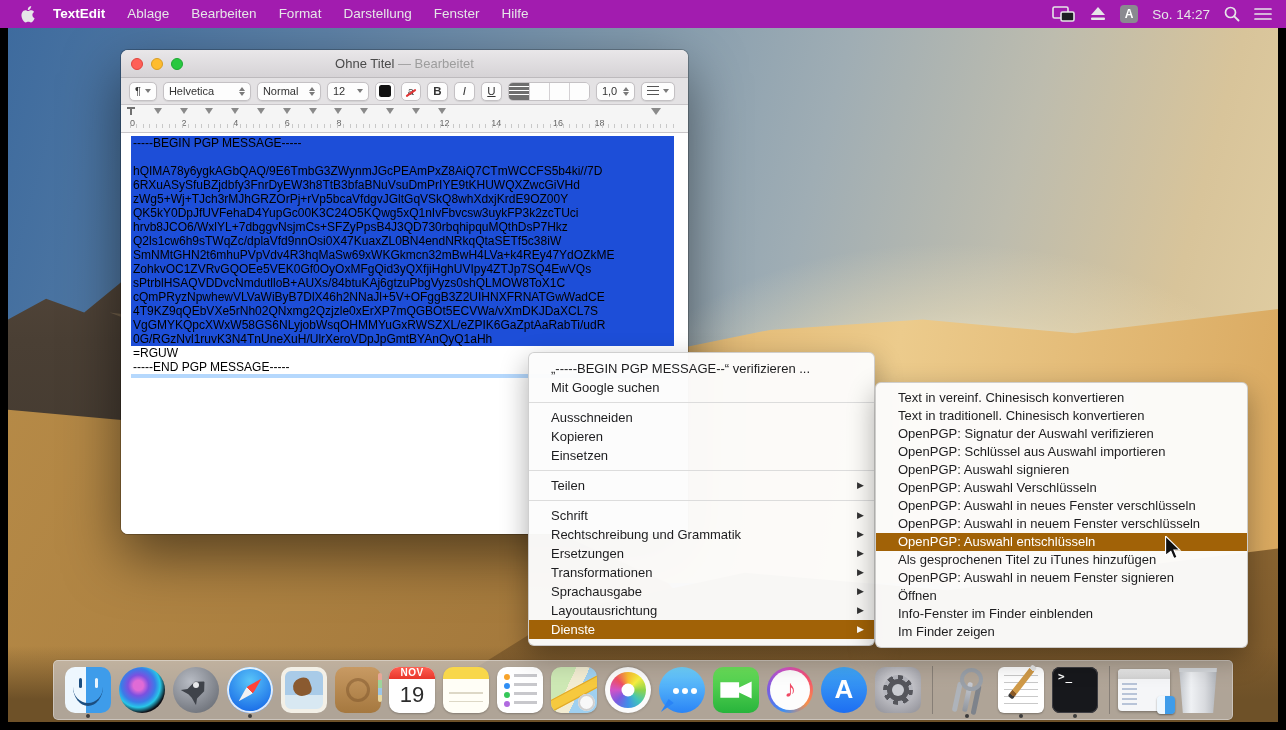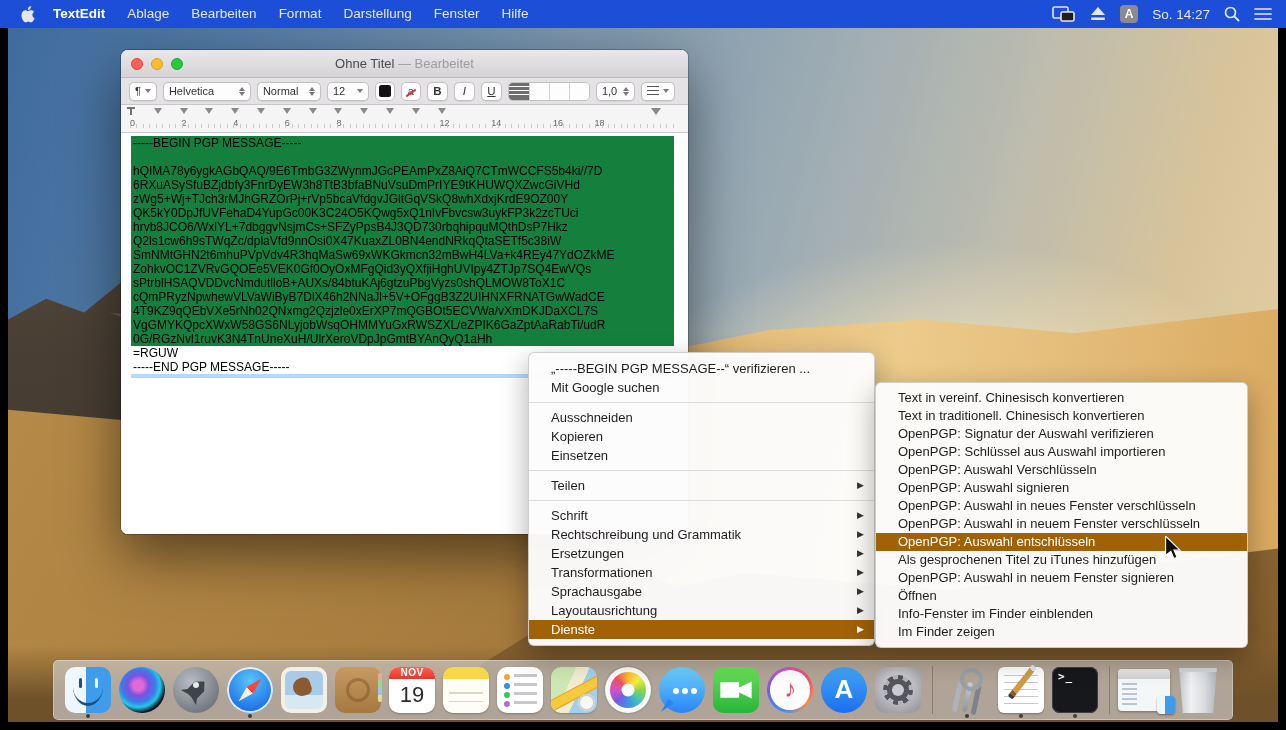--- a/index.html
+++ b/index.html
@@ -1,21 +1,21 @@
 <!DOCTYPE html>
 <html><head>
 <meta charset="utf-8">
 <style>
   html,body{margin:0;padding:0;background:#000;}
   *{box-sizing:border-box;}
   .screen{position:relative;width:1286px;height:730px;background:#000;overflow:hidden;
           font-family:"Liberation Sans","DejaVu Sans",sans-serif;}
 
   
-  .menubar{position:absolute;left:0;top:0;width:1286px;height:28px;background:#1d4ed8;
+  .menubar{position:absolute;left:0;top:0;width:1286px;height:28px;background:#a21caf;
            display:flex;align-items:center;color:#e6e6e8;font-size:13.5px;z-index:90;}
   .mb-left{display:flex;align-items:center;gap:0;}
   .apple{width:30px;display:flex;justify-content:center;margin-left:12px;}
   .mb-item{padding:0 11px;line-height:28px;}
   .mb-item.bold{font-weight:700;color:#fff;}
   .mb-right{margin-left:auto;display:flex;align-items:center;gap:14px;padding-right:14px;}
   .mb-ico{display:flex;align-items:center;}
   .input-badge{width:18px;height:18px;border-radius:4px;background:#8a8a90;color:#fff;
                font-size:12px;font-weight:700;display:flex;align-items:center;justify-content:center;}
   .clock{font-size:13.5px;}
@@ -85,21 +85,21 @@
         background:repeating-linear-gradient(90deg,#c9c9c9 0 1px,transparent 1px 6.46px);}
   .ruler-num{position:absolute;top:13px;}
   .tabstop{position:absolute;top:3px;width:0;height:0;border-left:4px solid transparent;border-right:4px solid transparent;border-top:6px solid #8a8a8a;}
   .indent-l{position:absolute;left:6px;top:2px;width:8px;height:8px;border-top:2px solid #707070;}
   .indent-l::after{content:"";position:absolute;left:3px;top:0;width:2px;height:6px;background:#707070;}
   .indent-r{position:absolute;top:3px;width:0;height:0;border-left:5px solid transparent;border-right:5px solid transparent;border-top:7px solid #8a8a8a;}
 
   .docarea{position:absolute;left:0;right:0;top:84px;bottom:0;background:#fff;padding-top:2px;overflow:hidden;}
   .doc-line{margin:0 14px 0 10px;height:14px;line-height:14px;font-size:12px;color:#000;
             padding-left:2px;white-space:pre;}
-  .doc-line.selected{background:#15803d;}
+  .doc-line.selected{background:#1d4ed8;}
   .doc-line.misspell span{text-decoration-style:dotted;text-decoration-color:#e05050;text-decoration-thickness:1.5px;text-underline-offset:2px;}
   .sel-tail{margin:0 14px 0 10px;height:4px;background:#b5d8fd;}
 
   
   .ctxmenu{position:absolute;background:rgba(252,252,252,.97);border:1px solid rgba(0,0,0,.18);
            border-radius:6px;box-shadow:0 10px 28px rgba(0,0,0,.33);padding:6px 0;font-size:13px;color:#1d1d1f;}
   .menu-ctx{left:520px;top:324px;width:347px;z-index:60;}
   .menu-sub{left:867px;top:354px;width:373px;z-index:61;}
   .menu-item{position:relative;height:19px;line-height:19px;padding:0 22px;white-space:nowrap;}
   .menu-sub .menu-item{height:18px;line-height:18px;}
@@ -413,22 +413,22 @@
         <div class="menu-item"><span>Sprachausgabe</span><span class="arrow">▶</span></div>
         <div class="menu-item"><span>Layoutausrichtung</span><span class="arrow">▶</span></div>
         <div class="menu-item hl"><span>Dienste</span><span class="arrow">▶</span></div>
       </div>
 
     <div class="ctxmenu menu-sub">
         <div class="menu-item"><span>Text in vereinf. Chinesisch konvertieren</span></div>
         <div class="menu-item"><span>Text in traditionell. Chinesisch konvertieren</span></div>
         <div class="menu-item"><span>OpenPGP: Signatur der Auswahl verifizieren</span></div>
         <div class="menu-item"><span>OpenPGP: Schlüssel aus Auswahl importieren</span></div>
+        <div class="menu-item"><span>OpenPGP: Auswahl signieren</span></div>
         <div class="menu-item"><span>OpenPGP: Auswahl Verschlüsseln</span></div>
-        <div class="menu-item"><span>OpenPGP: Auswahl signieren</span></div>
         <div class="menu-item"><span>OpenPGP: Auswahl in neues Fenster verschlüsseln</span></div>
         <div class="menu-item"><span>OpenPGP: Auswahl in neuem Fenster verschlüsseln</span></div>
         <div class="menu-item hl"><span>OpenPGP: Auswahl entschlüsseln</span></div>
         <div class="menu-item"><span>Als gesprochenen Titel zu iTunes hinzufügen</span></div>
         <div class="menu-item"><span>OpenPGP: Auswahl in neuem Fenster signieren</span></div>
         <div class="menu-item"><span>Öffnen</span></div>
         <div class="menu-item"><span>Info-Fenster im Finder einblenden</span></div>
         <div class="menu-item"><span>Im Finder zeigen</span></div>
       </div>
 

